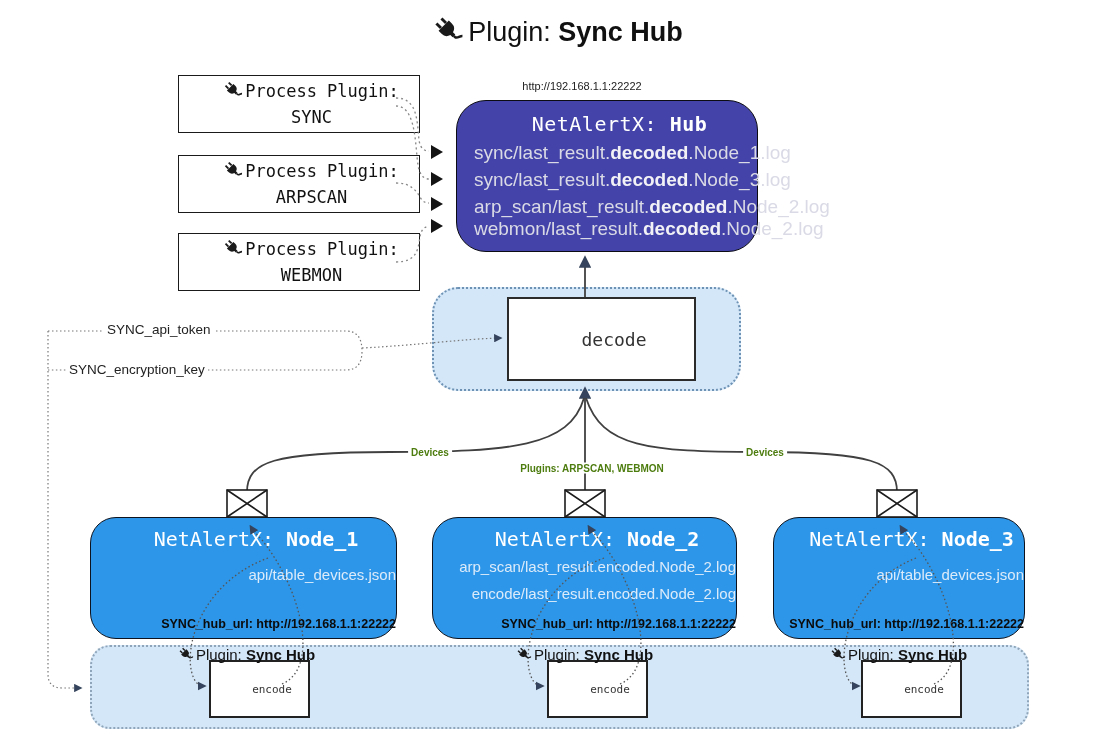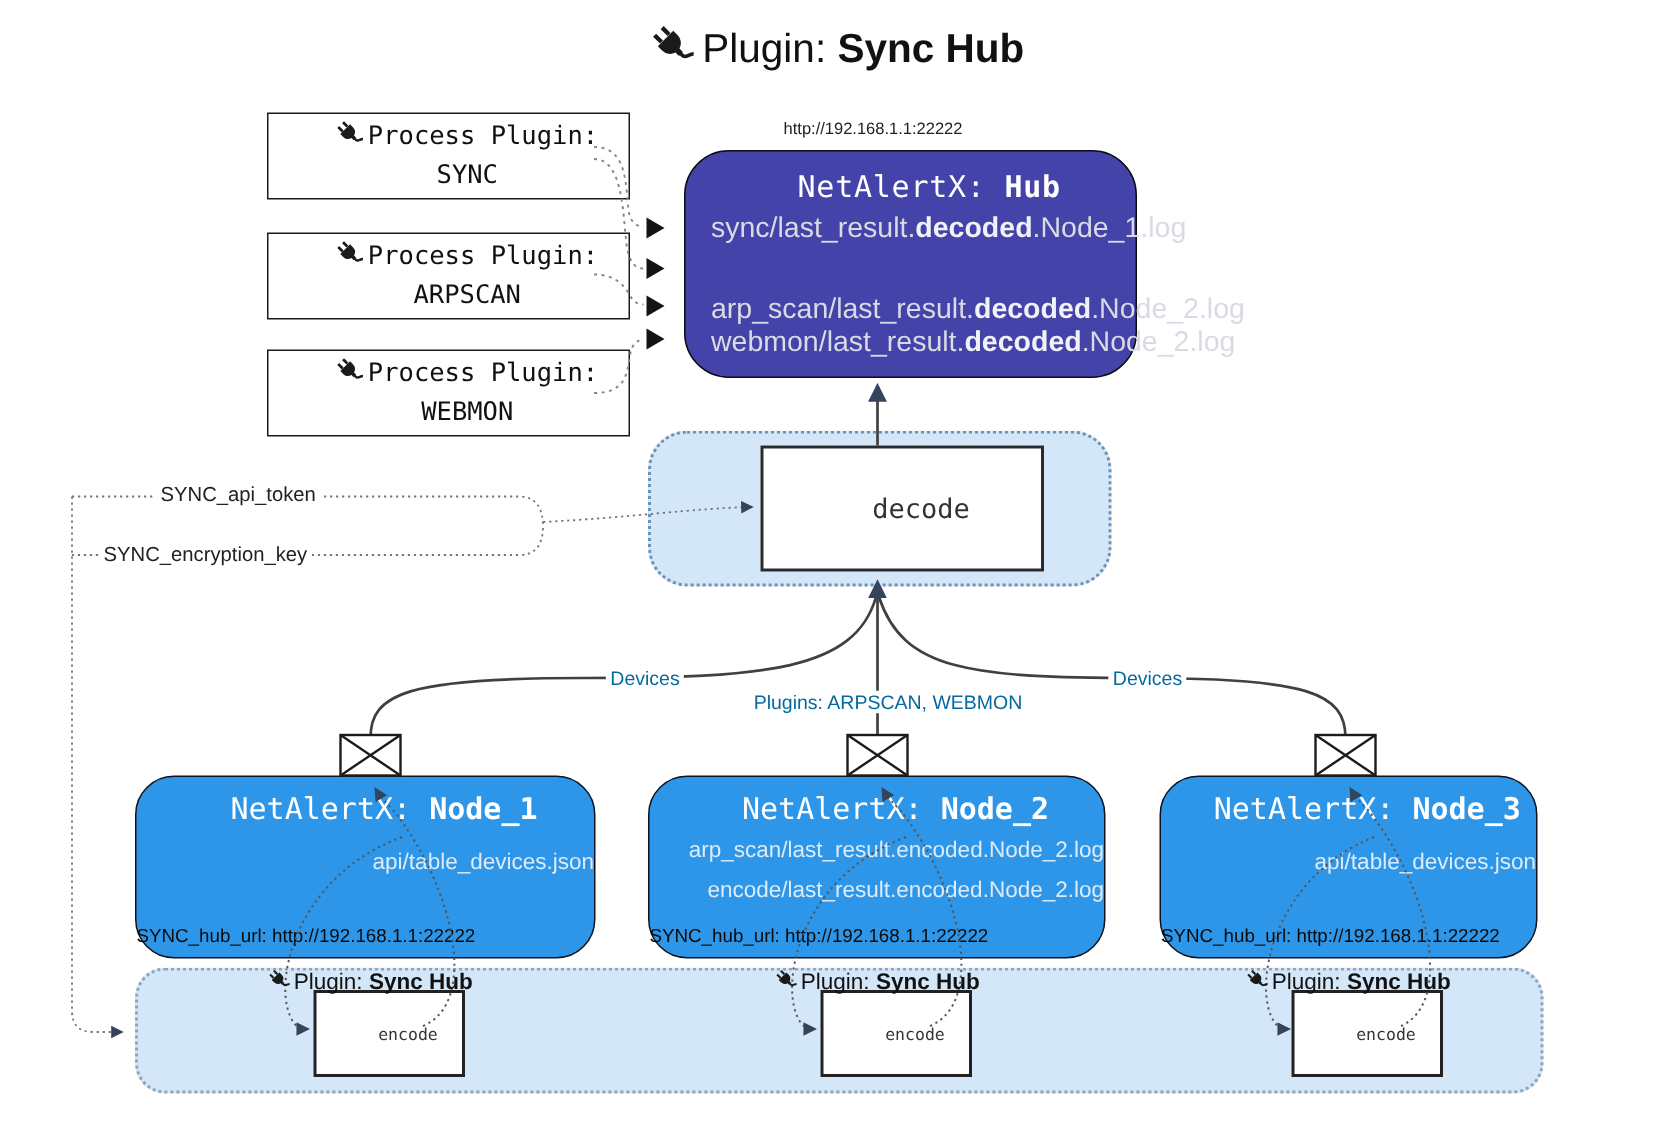--- a/index.html
+++ b/index.html
@@ -36,29 +36,29 @@
   
   #decode-panel{left:432px;top:287px;width:305px;height:100px;background:var(--panel_fill);
        border:2px dotted #6d92b4;border-radius:26px;}
   #decode-box{left:507px;top:297px;width:160px;height:80px;background:#fff;border:2px solid #2b2b2b;
        display:flex;align-items:center;justify-content:center;font-size:18px;color:#333;}
 
   
   .linklabel{background:#fff;padding:0 3px;font-size:13.5px;color:#222;white-space:nowrap;z-index:6;}
   #lbl-token{left:104px;top:322px;}
   #lbl-key{left:66px;top:362px;}
-  .edgelabel{background:#fff;padding:0 3px;font-size:13px;color:#0369a1;white-space:nowrap;z-index:6;transform:translate(-50%,-50%);}
+  .edgelabel{background:#fff;padding:0 3px;font-size:10px;color:#4d7c0f;white-space:nowrap;z-index:6;transform:translate(-50%,-50%);font-weight:bold;}
 
   
   .node{top:517px;height:120px;background:var(--node_fill);border:1.8px solid #0d1420;border-radius:26px;}
   #node1{left:90px;width:305px;} #node2{left:432px;width:303px;} #node3{left:773px;width:250px;}
   .node-title{position:absolute;top:9px;left:0;right:0;text-align:center;font-size:20px;color:#fff;}
   .node-title b{font-weight:bold;}
   .nline{position:absolute;left:0;right:0;text-align:right;font-size:15px;color:#dcebfa;white-space:nowrap;}
-  .nurl{position:absolute;bottom:7px;left:0;right:0;text-align:left;font-size:12.5px;color:#0b0b0b;}
+  .nurl{position:absolute;bottom:7px;left:0;right:0;text-align:right;font-size:12.5px;color:#0b0b0b;font-weight:bold;}
 
   
   #band{left:90px;top:645px;width:935px;height:80px;background:var(--panel_fill);
         border:2px dotted #8fa6ba;border-radius:20px;}
   .encode{top:660px;width:72px;height:54px;background:#fff;border:2px solid #222;z-index:4;
         display:flex;align-items:center;justify-content:center;font-size:11px;color:#333;}
   #encode1{left:209px;} #encode2{left:547px;} #encode3{left:861px;}
   .bandlabel{top:646px;transform:translateX(-50%);font-size:15px;color:#111;white-space:nowrap;z-index:6;}
   .bandlabel .plug{width:15px;height:15px;vertical-align:-2px;margin-right:2px;}
   .bandlabel b{font-weight:bold;}
@@ -106,20 +106,21 @@
     <div><svg class="plug">
           <use href="#plug-sym"></use>
         </svg><span>Process Plugin:</span></div>
     <div>WEBMON</div>
   </div>
 
   <div id="hub-url" class="abs">http://192.168.1.1:22222</div>
   <div id="hub" class="abs">
     <div class="hub-title mono"><span>NetAlertX: </span><b>Hub</b></div>
     <div class="hubline" style="top:41px;"><span>sync/last_result.</span><b>decoded</b><span>.Node_1.log</span></div>
+    <div class="hubline" style="top:68px;"><span>sync/last_result.</span><b>decoded</b><span>.Node_3.log</span></div>
     <div class="hubline" style="top:95px;"><span>arp_scan/last_result.</span><b>decoded</b><span>.Node_2.log</span></div>
     <div class="hubline" style="top:117px;"><span>webmon/last_result.</span><b>decoded</b><span>.Node_2.log</span></div>
   </div>
 
   <div id="decode-panel" class="abs"></div>
   <div id="decode-box" class="abs mono">decode</div>
 
   <div id="lbl-token" class="abs linklabel">SYNC_api_token</div>
   <div id="lbl-key" class="abs linklabel">SYNC_encryption_key</div>
 

